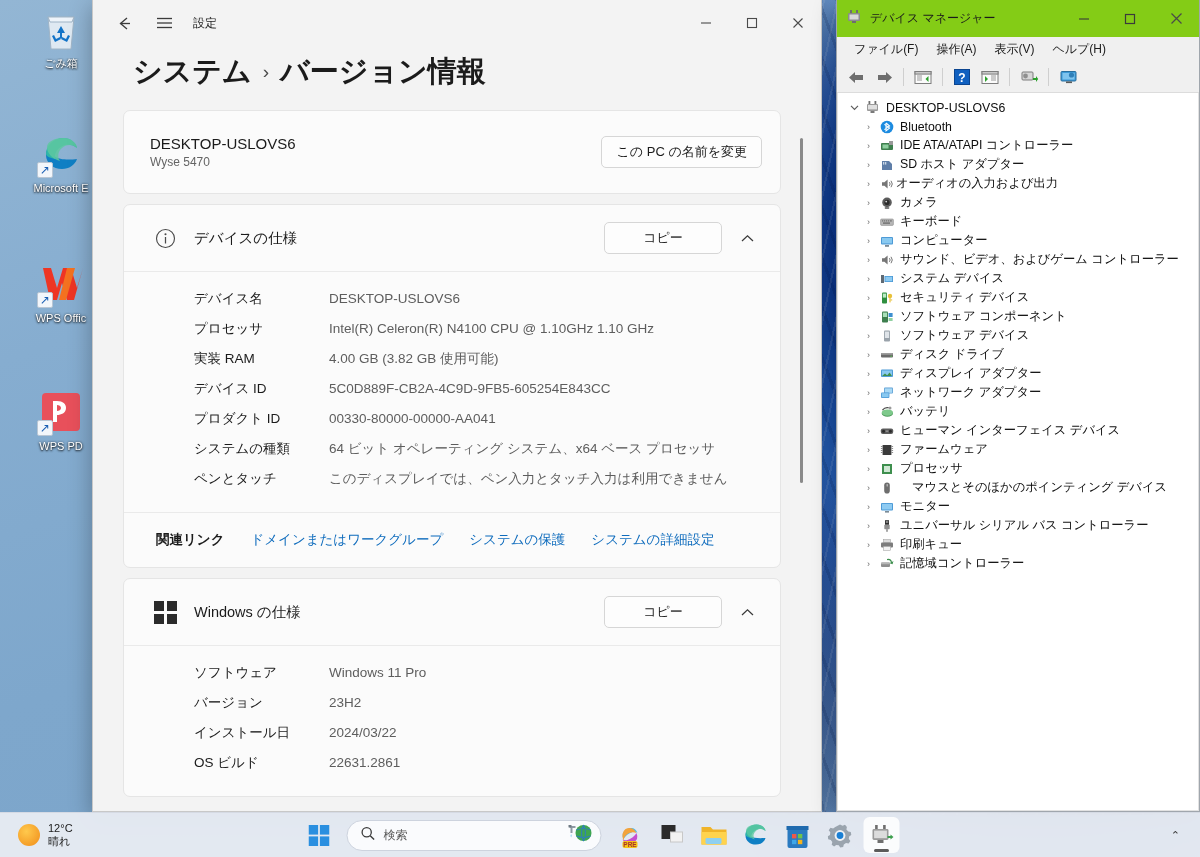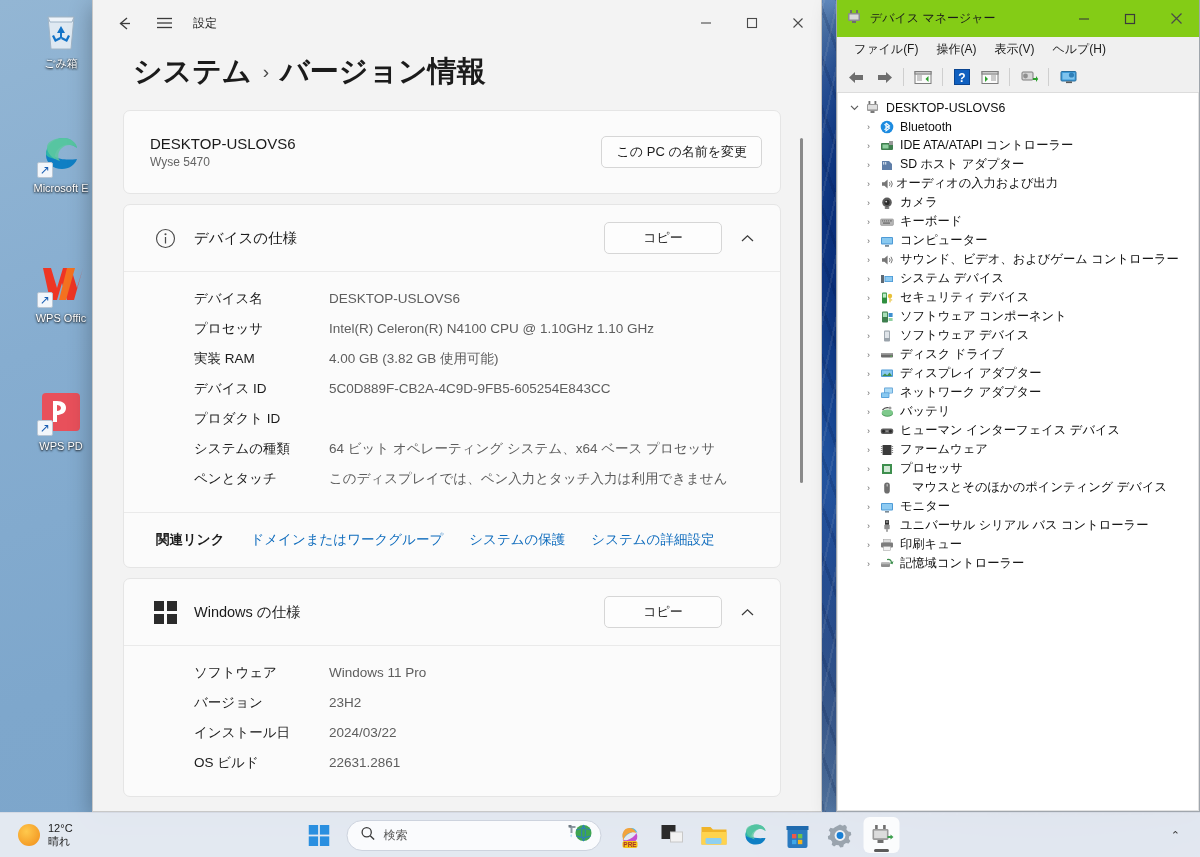--- a/index.html
+++ b/index.html
@@ -327,20 +327,21 @@
         <div class="spec-row">
             <span class="k">実装 RAM</span>
             <span class="v">4.00 GB (3.82 GB 使用可能)</span>
           </div>
         <div class="spec-row">
             <span class="k">デバイス ID</span>
             <span class="v">5C0D889F-CB2A-4C9D-9FB5-605254E843CC</span>
           </div>
         <div class="spec-row">
             <span class="k">プロダクト ID</span>
+            <span class="v">00330-80000-00000-AA041</span>
           </div>
         <div class="spec-row">
             <span class="k">システムの種類</span>
             <span class="v">64 ビット オペレーティング システム、x64 ベース プロセッサ</span>
           </div>
         <div class="spec-row">
             <span class="k">ペンとタッチ</span>
             <span class="v">このディスプレイでは、ペン入力とタッチ入力は利用できません</span>
           </div>
       </div>

